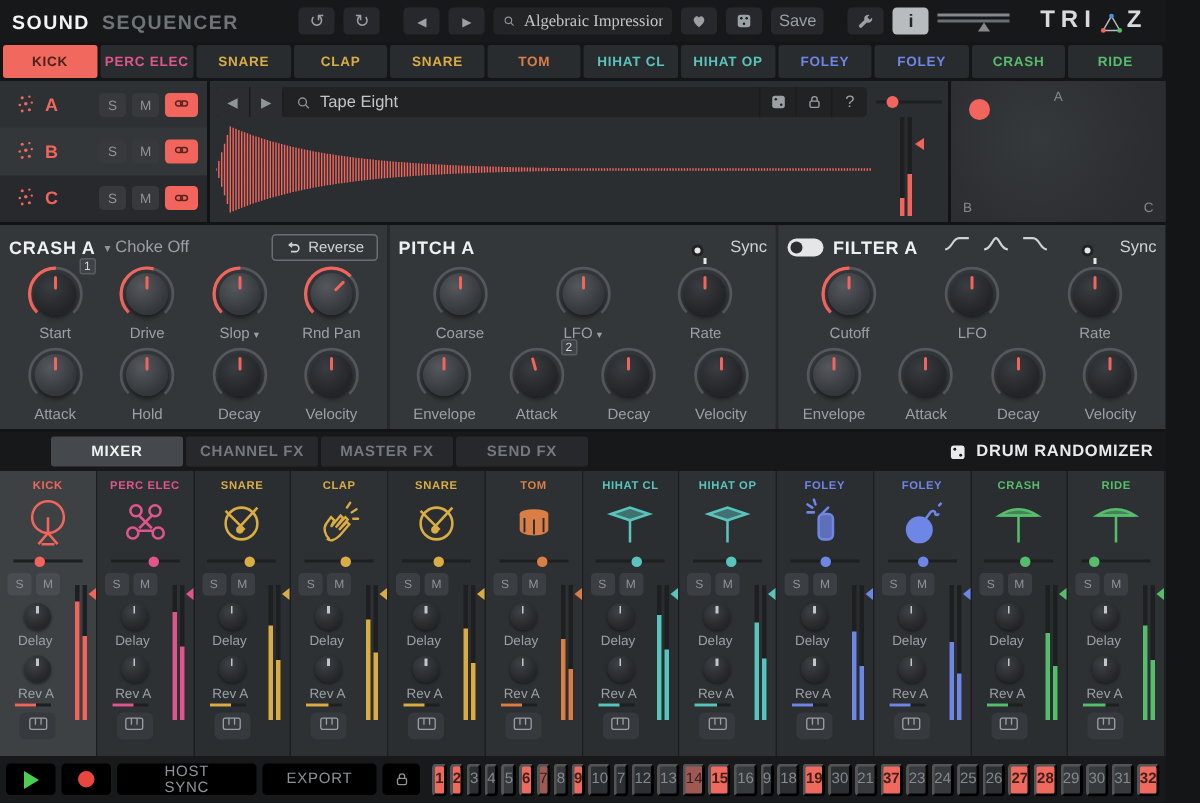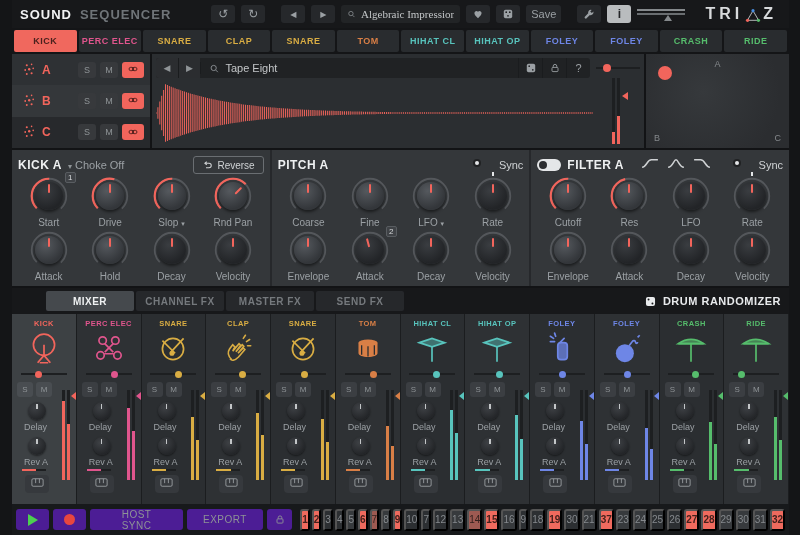--- a/index.html
+++ b/index.html
@@ -1,18 +1,18 @@
 <!DOCTYPE html>
 <html><head>
 <meta charset="utf-8">
 <style>
   * { box-sizing: border-box; margin: 0; padding: 0; }
   html,body { width:800px; height:535px; overflow:hidden; background:#141517;
     font-family:"Liberation Sans","DejaVu Sans",sans-serif; }
-  .app { width:777px; height:535px; display:flex; flex-direction:column; background:#141517; color:#cfd2d4;margin-left:12px; }
+  .app { width:777px; height:535px; display:flex; flex-direction:column; background:#141517; color:#cfd2d4; }
 
   
   .topbar { height:28px; flex:0 0 28px; display:flex; align-items:center; background:#17181a; padding:0 8px; gap:6px; }
   .brand { display:flex; gap:8px; align-items:center; margin-right:34px; }
   .brand .t1 { font-weight:bold; color:#f2f3f4; font-size:13px; letter-spacing:1px; }
   .brand .t2 { font-weight:bold; color:#6f7478; font-size:13px; letter-spacing:1px; }
   .tb-btn { background:#26282b; border:none; color:#9ba0a4; height:18px; min-width:24px; border-radius:3px;
     display:flex; align-items:center; justify-content:center; font-size:12px; cursor:pointer; }
   .tb-btn svg { width:12px; height:12px; }
   .tb-btn.lit { background:#b9bcbe; color:#232527; font-weight:bold; }
@@ -80,21 +80,21 @@
   .panel { flex:1 1 0; display:flex; flex-direction:column; padding:4px 6px 2px; }
   .panel + .panel { border-left:2px solid #26282b; }
   .p-head { height:22px; display:flex; align-items:center; gap:6px; }
   .p-title { font-size:12px; font-weight:bold; color:#eef0f1; letter-spacing:.5px; }
   .caret { color:#8f9497; font-size:8px; }
   .p-sub { color:#9ba0a4; font-size:11px; }
   .spacer { flex:1; }
   .rev-btn { display:flex; align-items:center; gap:4px; background:transparent; border:1px solid #6a6e72; border-radius:3px;
     color:#cfd2d4; font-size:10px; height:18px; padding:0 8px; cursor:pointer; font-family:inherit; }
   .rev-btn svg { width:11px; height:9px; }
-  .sync { display:flex; align-items:flex-start; gap:18px; cursor:pointer; }
+  .sync { display:flex; align-items:flex-end; gap:18px; cursor:pointer; }
   .sync .led { width:8px; height:8px; border-radius:50%; background:#202224; position:relative; }
   .sync .led::after { content:''; position:absolute; inset:2px; border-radius:50%; background:#e4e6e8; }
   .sync .sl { color:#cfd2d4; font-size:11px; }
   .toggle { width:24px; height:12px; border-radius:6px; background:#e4e6e8; position:relative; cursor:pointer; }
   .toggle::after { content:''; position:absolute; left:2px; top:2px; width:8px; height:8px; border-radius:50%; background:#2b2d30; }
   .f-ico { display:flex; gap:6px; margin-left:10px; }
   .f-ico svg { width:20px; height:13px; stroke:#cfd2d4; fill:none; stroke-width:1.6; cursor:pointer; }
   .krow { flex:1 1 0; display:flex; justify-content:space-around; align-items:flex-start; }
   .kwrap { width:60px; display:flex; flex-direction:column; align-items:center; }
   .knob { position:relative; width:40px; height:40px; cursor:pointer; }
@@ -145,21 +145,21 @@
     display:flex; align-items:center; justify-content:center; color:#9ba0a4; align-self:flex-start; margin-left:13px; }
   .out-btn svg { width:15px; height:13px; }
   .meter { position:absolute; right:3px; top:76px; bottom:24px; width:12px; }
   .meter .bar { position:absolute; top:0; bottom:0; width:3px; background:#1d1f21; }
   .meter .bar.l { left:1px; } .meter .bar.r { left:6px; }
   .meter .fill { position:absolute; bottom:0; width:3px; background:var(--c); }
   .meter .tri { position:absolute; right:-3px; top:2px; width:0; height:0; border:4px solid transparent; border-right:5px solid var(--c); border-left:none; }
 
   
   .transport { flex:1 1 auto; background:#17191b; display:flex; align-items:center; padding:0 4px; gap:4px; }
-  .tp-btn { height:21px; background:#4c1d95; border:none; border-radius:3px; color:#8e9396; font-size:10px; letter-spacing:.5px;
+  .tp-btn { height:21px; background:#000000; border:none; border-radius:3px; color:#8e9396; font-size:10px; letter-spacing:.5px;
     display:flex; align-items:center; justify-content:center; cursor:pointer; font-family:inherit; }
   .play { width:34px; } .play i { width:0; height:0; border-top:6px solid transparent; border-bottom:6px solid transparent; border-left:10px solid #4ccf50; }
   .rec { width:34px; } .rec i { width:11px; height:11px; border-radius:50%; background:#e8463f; }
   .txt { padding:0 16px; }
   .lockb { width:26px; } .lockb svg { width:12px; height:13px; stroke:#8e9396; fill:none; stroke-width:1.5; }
   .steps { flex:1; display:flex; gap:2px; margin-left:4px; }
   .step { flex:1 1 0; height:22px; border-radius:3px; display:flex; align-items:center; justify-content:center;
     font-size:10px; color:#85898d; cursor:pointer; }
   .step.g0 { background:#2c2f32; } .step.g1 { background:#373a3d; }
   .step.on { background:#ef6a5e; color:#44201c; font-weight:bold; }
@@ -367,21 +367,21 @@
       <span class="xy-lab a">A</span>
       <span class="xy-lab b">B</span>
       <span class="xy-lab c">C</span>
       <div class="xy-dot"></div>
     </div>
   </section>
 
   <section class="engine">
       <div class="panel">
         <div class="p-head">
-          <span class="p-title">KICK A</span>
+          <span class="p-title">CRASH A</span>
           <span class="p-sub"><span class="caret">▾</span> Choke Off</span>
           <span class="spacer"></span>
           <button class="rev-btn"><svg viewBox="0 0 14 12" fill="none" stroke="#cfd2d4" stroke-width="1.4">
               <path d="M4 3 H9 a3 3 0 0 1 0 6 H5"></path>
               <path d="M6 1 L3.5 3 L6 5"></path>
             </svg> Reverse</button>
         </div>
         <div class="krow">
           <div class="kwrap dark">
             <div class="knob" style="--ang: 0deg;">
@@ -493,31 +493,20 @@
           <div class="kwrap">
             <div class="knob" style="--ang: 0deg;">
               <svg viewBox="0 0 44 44">
                 <circle class="tr" cx="22" cy="22" r="19" stroke-dasharray="89.5353906273091 119.38052083641213" transform="rotate(135 22 22)"></circle>
               </svg>
               <div class="cap">
                 <i class="ptr"></i>
               </div>
             </div>
             <div class="klabel">Coarse</div>
-          </div>
-          <div class="kwrap">
-            <div class="knob" style="--ang: 0deg;">
-              <svg viewBox="0 0 44 44">
-                <circle class="tr" cx="22" cy="22" r="19" stroke-dasharray="89.5353906273091 119.38052083641213" transform="rotate(135 22 22)"></circle>
-              </svg>
-              <div class="cap">
-                <i class="ptr"></i>
-              </div>
-            </div>
-            <div class="klabel">Fine</div>
           </div>
           <div class="kwrap">
             <div class="knob" style="--ang: 0deg;">
               <svg viewBox="0 0 44 44">
                 <circle class="tr" cx="22" cy="22" r="19" stroke-dasharray="89.5353906273091 119.38052083641213" transform="rotate(135 22 22)"></circle>
               </svg>
               <div class="cap">
                 <i class="ptr"></i>
               </div>
             </div>
@@ -610,32 +599,20 @@
             <div class="knob" style="--ang: 0deg;">
               <svg viewBox="0 0 44 44">
                 <circle class="tr" cx="22" cy="22" r="19" stroke-dasharray="89.5353906273091 119.38052083641213" transform="rotate(135 22 22)"></circle>
                 <circle class="ar" cx="22" cy="22" r="19" stroke-dasharray="44.76769531365455 119.38052083641213" transform="rotate(135 22 22)"></circle>
               </svg>
               <div class="cap">
                 <i class="ptr"></i>
               </div>
             </div>
             <div class="klabel">Cutoff</div>
-          </div>
-          <div class="kwrap">
-            <div class="knob" style="--ang: 0deg;">
-              <svg viewBox="0 0 44 44">
-                <circle class="tr" cx="22" cy="22" r="19" stroke-dasharray="89.5353906273091 119.38052083641213" transform="rotate(135 22 22)"></circle>
-                <circle class="ar" cx="22" cy="22" r="19" stroke-dasharray="40.290925782289094 119.38052083641213" transform="rotate(135 22 22)"></circle>
-              </svg>
-              <div class="cap">
-                <i class="ptr"></i>
-              </div>
-            </div>
-            <div class="klabel">Res</div>
           </div>
           <div class="kwrap dark">
             <div class="knob" style="--ang: 0deg;">
               <svg viewBox="0 0 44 44">
                 <circle class="tr" cx="22" cy="22" r="19" stroke-dasharray="89.5353906273091 119.38052083641213" transform="rotate(135 22 22)"></circle>
               </svg>
               <div class="cap">
                 <i class="ptr"></i>
               </div>
             </div>

